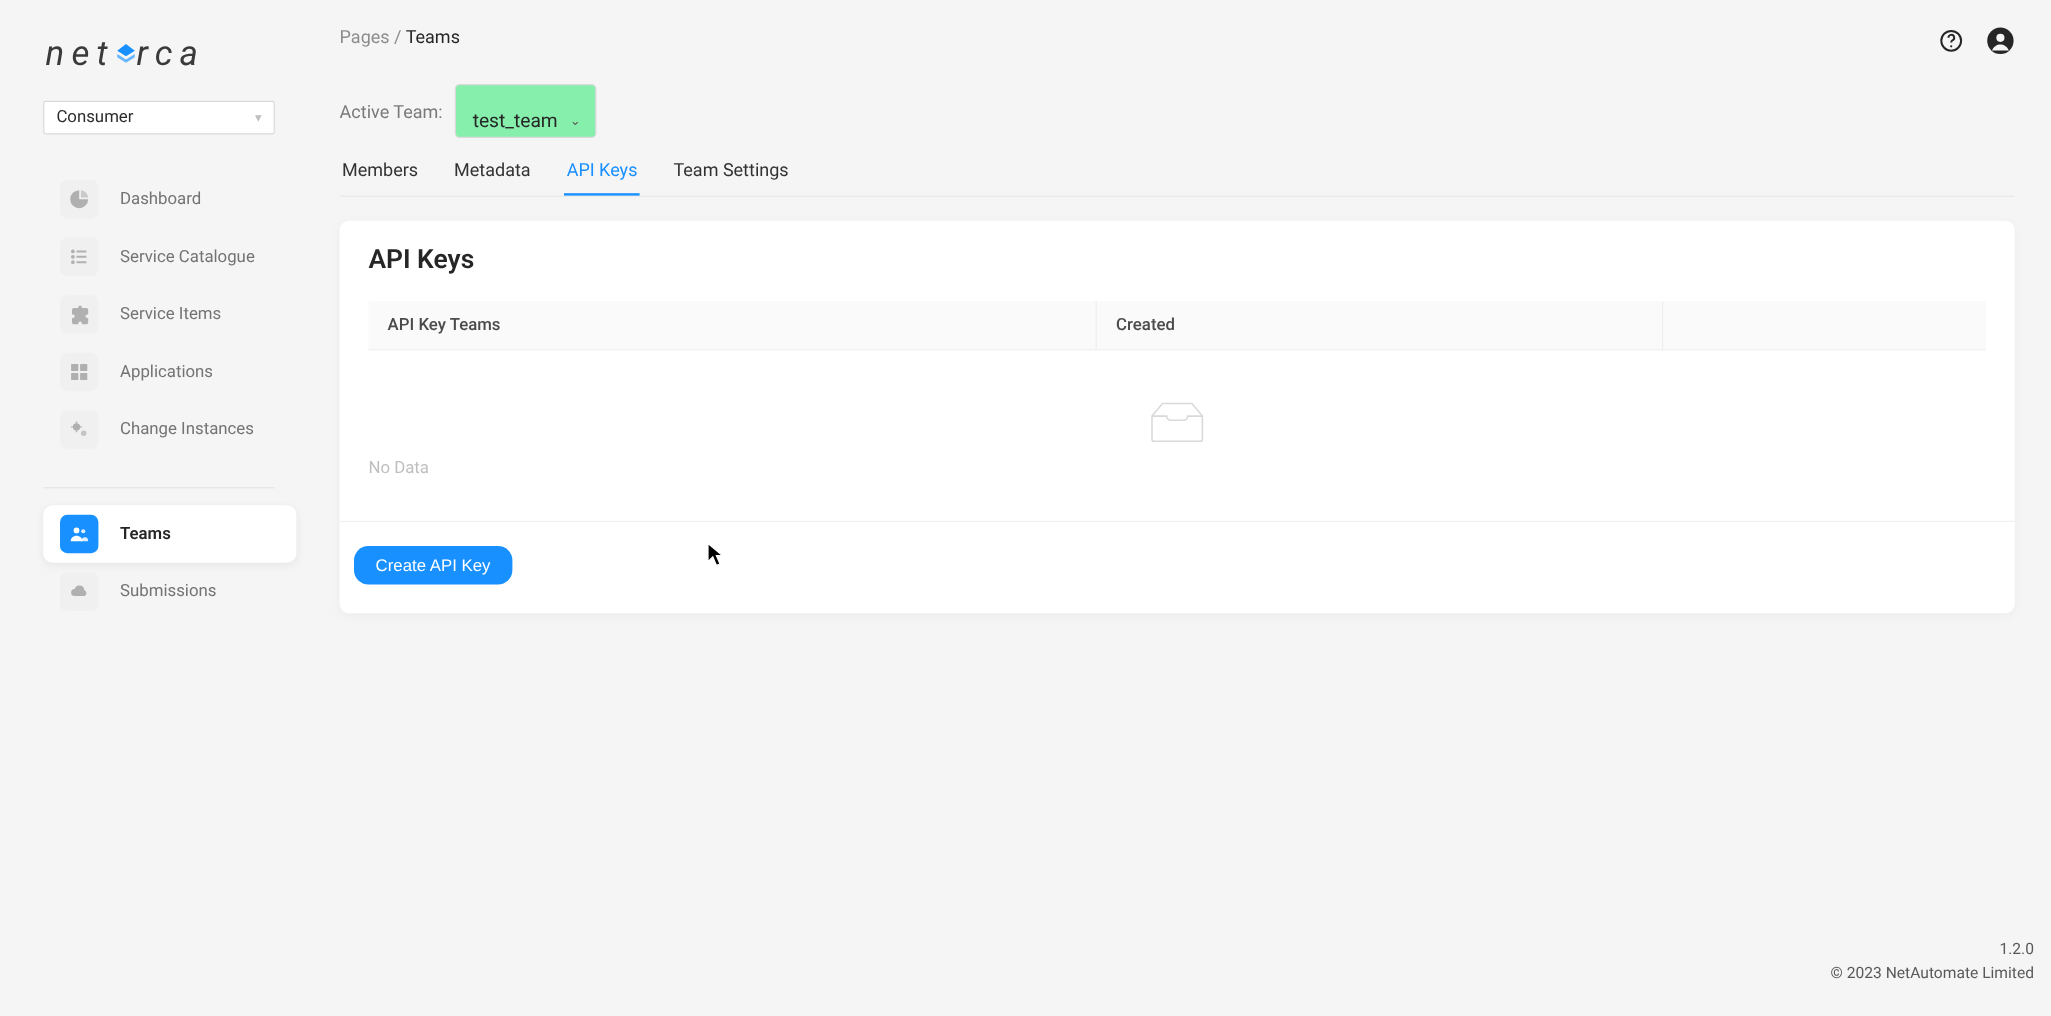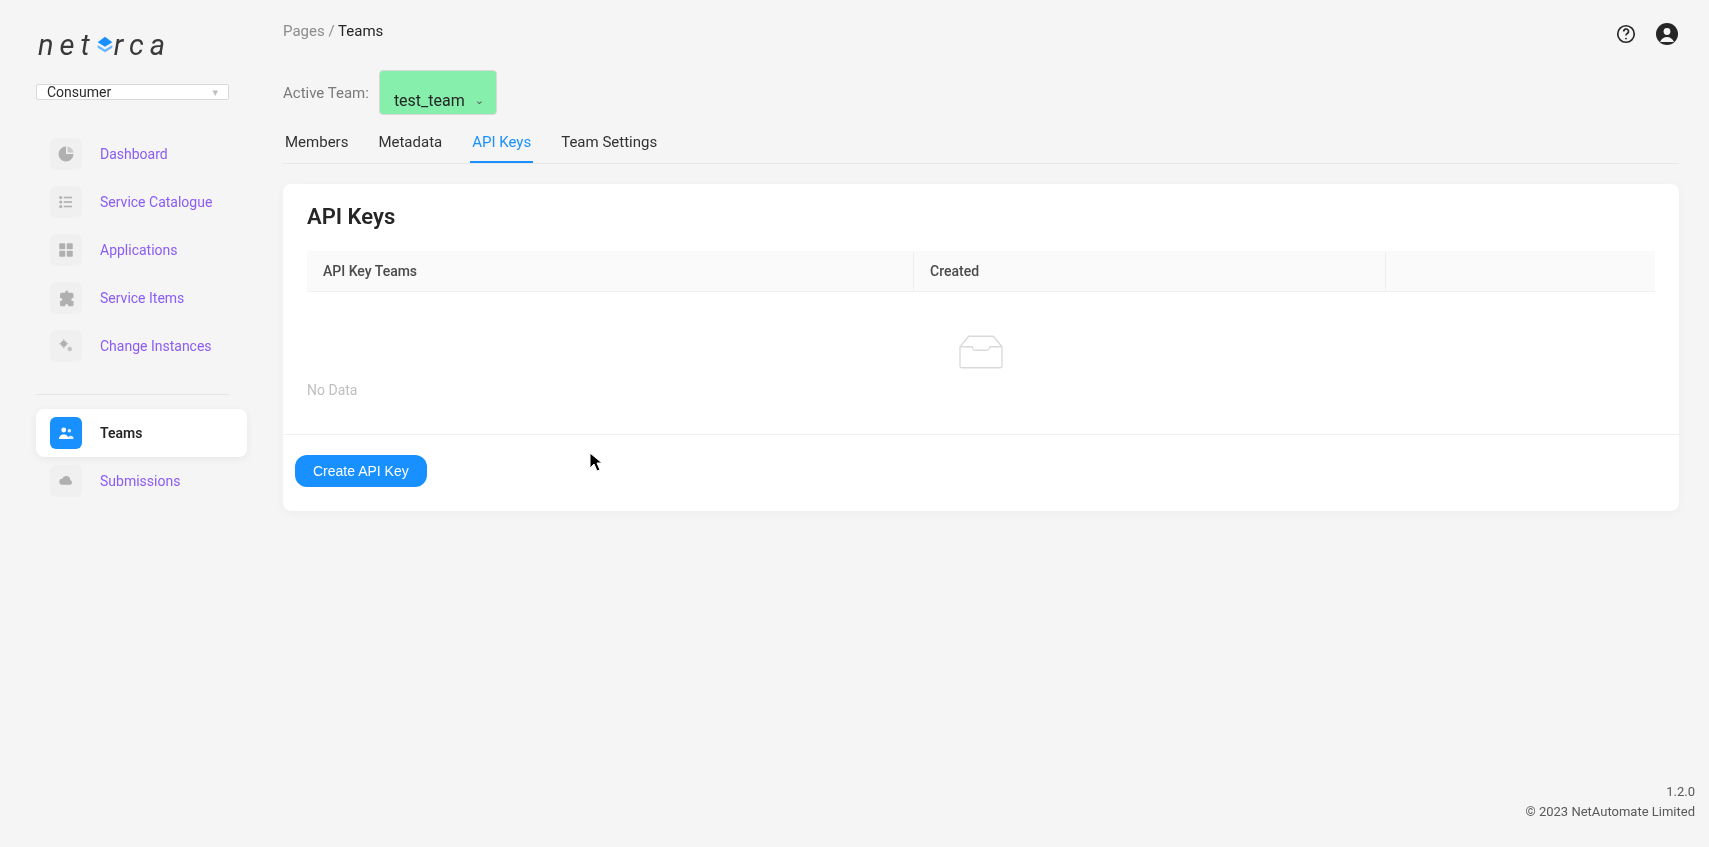--- a/index.html
+++ b/index.html
@@ -36,21 +36,21 @@
     align-items: center;
   }
   .logo-dot {
     color: #1890ff;
     display: inline-flex;
     align-items: center;
     margin: 0 -2px 0 -2px;
   }
   .role-select {
     margin: 0 36px 30px 36px;
-    height: 16px;
+    height: 28px;
     border: 1px solid #d9d9d9;
     border-radius: 2px;
     background: #fff;
     display: flex;
     align-items: center;
     justify-content: space-between;
     padding: 0 10px;
     font-size: 14px;
     color: #2c2c2c;
     cursor: pointer;
@@ -58,21 +58,21 @@
   .role-select .chev { color: #bfbfbf; font-size: 11px; }
   .nav {
     margin-top: 6px;
   }
   .nav-item {
     display: flex;
     align-items: center;
     height: 48px;
     padding: 0 0 0 50px;
     gap: 18px;
-    color: #8b5cf6;
+    color: #737373;
     cursor: pointer;
     position: relative;
   }
   .nav-item.active {
     background: #fff;
     border-radius: 8px;
     margin: 0 18px 0 36px;
     padding-left: 14px;
     box-shadow: 0 2px 8px rgba(0,0,0,0.06);
     color: #262626;
@@ -271,35 +271,35 @@
               <circle cx="5" cy="6" r="1"></circle>
               <circle cx="5" cy="12" r="1"></circle>
               <circle cx="5" cy="18" r="1"></circle>
             </svg>
         </span>
         <span>Service Catalogue</span>
       </div>
       <div class="nav-item">
         <span class="icon-box">
           <svg width="18" height="18" viewBox="0 0 24 24" fill="currentColor">
+              <path d="M13 2a2 2 0 0 0-2 2v1H6a2 2 0 0 0-2 2v5h1a2 2 0 1 1 0 4H4v5a2 2 0 0 0 2 2h5v-1a2 2 0 1 1 4 0v1h5a2 2 0 0 0 2-2v-5h-1a2 2 0 1 1 0-4h1V7a2 2 0 0 0-2-2h-5V4a2 2 0 0 0-2-2z"></path>
+            </svg>
+        </span>
+        <span>Service Items</span>
+      </div>
+      <div class="nav-item">
+        <span class="icon-box">
+          <svg width="18" height="18" viewBox="0 0 24 24" fill="currentColor">
               <rect x="3" y="3" width="8" height="8" rx="1"></rect>
               <rect x="13" y="3" width="8" height="8" rx="1"></rect>
               <rect x="3" y="13" width="8" height="8" rx="1"></rect>
               <rect x="13" y="13" width="8" height="8" rx="1"></rect>
             </svg>
         </span>
         <span>Applications</span>
-      </div>
-      <div class="nav-item">
-        <span class="icon-box">
-          <svg width="18" height="18" viewBox="0 0 24 24" fill="currentColor">
-              <path d="M13 2a2 2 0 0 0-2 2v1H6a2 2 0 0 0-2 2v5h1a2 2 0 1 1 0 4H4v5a2 2 0 0 0 2 2h5v-1a2 2 0 1 1 4 0v1h5a2 2 0 0 0 2-2v-5h-1a2 2 0 1 1 0-4h1V7a2 2 0 0 0-2-2h-5V4a2 2 0 0 0-2-2z"></path>
-            </svg>
-        </span>
-        <span>Service Items</span>
       </div>
       <div class="nav-item">
         <span class="icon-box">
           <svg width="18" height="18" viewBox="0 0 24 24" fill="currentColor">
               <circle cx="9" cy="9" r="4"></circle>
               <circle cx="17" cy="16" r="3" opacity=".7"></circle>
               <path d="M9 3v2M9 13v2M3 9h2M13 9h2" stroke="currentColor" stroke-width="1.6"></path>
             </svg>
         </span>
         <span>Change Instances</span>

